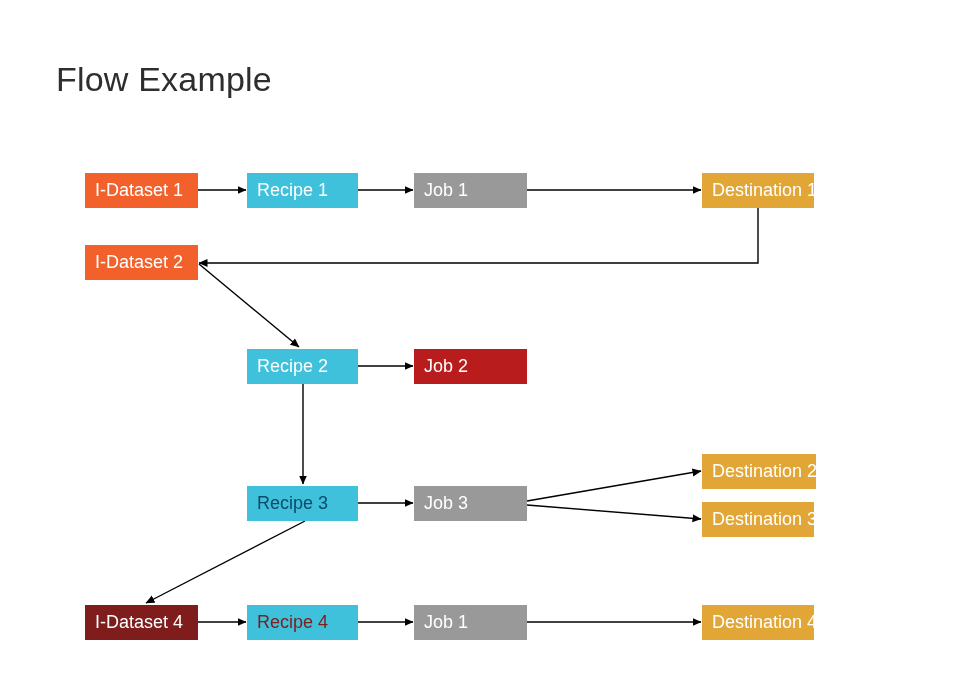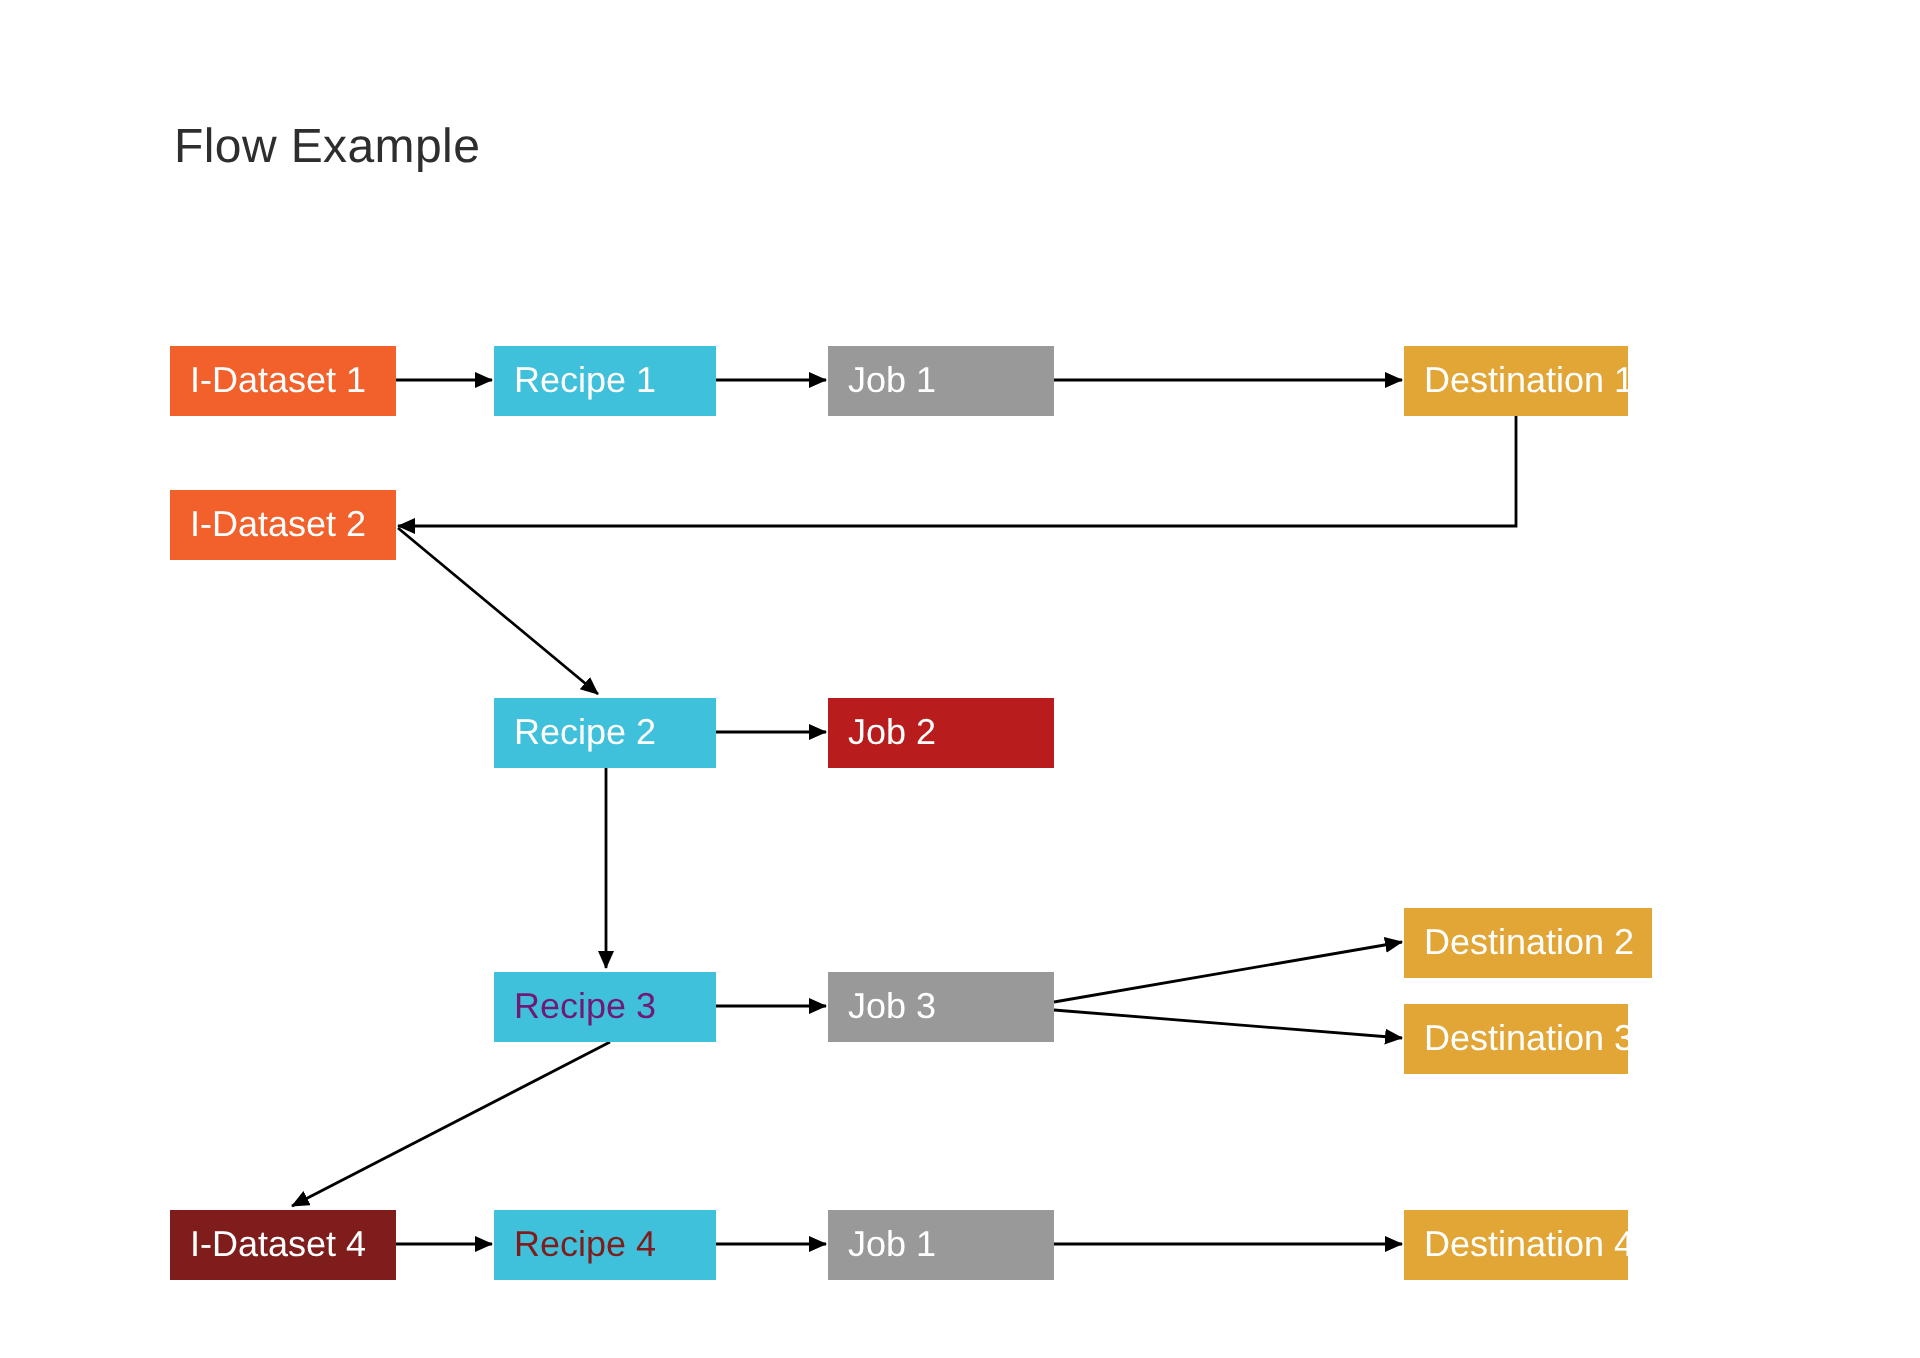--- a/index.html
+++ b/index.html
@@ -14,23 +14,23 @@
     overflow: hidden;
     background: #fff;
   }
   .canvas {
     position: absolute;
     left: 0; top: 0;
     width: 960px; height: 679px;
   }
   .page-title {
     position: absolute;
-    left: 87px;
+    left: 56px;
     top: 60px;
-    font-size: 24px;
+    font-size: 34px;
     letter-spacing: 0.2px;
     color: #2e2e2e;
     white-space: nowrap;
   }
   .edges-layer {
     position: absolute;
     left: 0; top: 0;
     width: 960px; height: 679px;
     z-index: 1;
   }
@@ -84,23 +84,23 @@
   <div class="node" style="left: 85px; top: 173px; width: 113px; background-color: rgb(242, 97, 44); color: rgb(255, 255, 255);">I-Dataset 1</div>
   <div class="node" style="left: 247px; top: 173px; width: 111px; background-color: rgb(63, 193, 219); color: rgb(255, 255, 255);">Recipe 1</div>
   <div class="node" style="left: 414px; top: 173px; width: 113px; background-color: rgb(153, 153, 153); color: rgb(255, 255, 255);">Job 1</div>
   <div class="node" style="left: 702px; top: 173px; width: 112px; background-color: rgb(226, 166, 55); color: rgb(255, 255, 255);">Destination 1</div>
 
   <div class="node" style="left: 85px; top: 245px; width: 113px; background-color: rgb(242, 97, 44); color: rgb(255, 255, 255);">I-Dataset 2</div>
 
   <div class="node" style="left: 247px; top: 349px; width: 111px; background-color: rgb(63, 193, 219); color: rgb(255, 255, 255);">Recipe 2</div>
   <div class="node" style="left: 414px; top: 349px; width: 113px; background-color: #b91c1c; color: rgb(255, 255, 255);">Job 2</div>
 
-  <div class="node" style="left: 247px; top: 486px; width: 111px; background-color: rgb(63, 193, 219); color: #701a75;">Recipe 3</div>
+  <div class="node" style="left: 247px; top: 486px; width: 111px; background-color: rgb(63, 193, 219); color: #0c4a6e;">Recipe 3</div>
   <div class="node" style="left: 414px; top: 486px; width: 113px; background-color: rgb(153, 153, 153); color: rgb(255, 255, 255);">Job 3</div>
-  <div class="node" style="left: 702px; top: 454px; width: 124px; background-color: rgb(226, 166, 55); color: rgb(255, 255, 255);">Destination 2</div>
+  <div class="node" style="left: 702px; top: 454px; width: 114px; background-color: rgb(226, 166, 55); color: rgb(255, 255, 255);">Destination 2</div>
   <div class="node" style="left: 702px; top: 502px; width: 112px; background-color: rgb(226, 166, 55); color: rgb(255, 255, 255);">Destination 3</div>
 
   <div class="node" style="left: 85px; top: 605px; width: 113px; background-color: #7f1d1d; color: rgb(255, 255, 255);">I-Dataset 4</div>
   <div class="node" style="left: 247px; top: 605px; width: 111px; background-color: rgb(63, 193, 219); color: #7f1d1d;">Recipe 4</div>
   <div class="node" style="left: 414px; top: 605px; width: 113px; background-color: rgb(153, 153, 153); color: rgb(255, 255, 255);">Job 1</div>
   <div class="node" style="left: 702px; top: 605px; width: 112px; background-color: rgb(226, 166, 55); color: rgb(255, 255, 255);">Destination 4</div>
 
 </div>
 
 </body></html>

